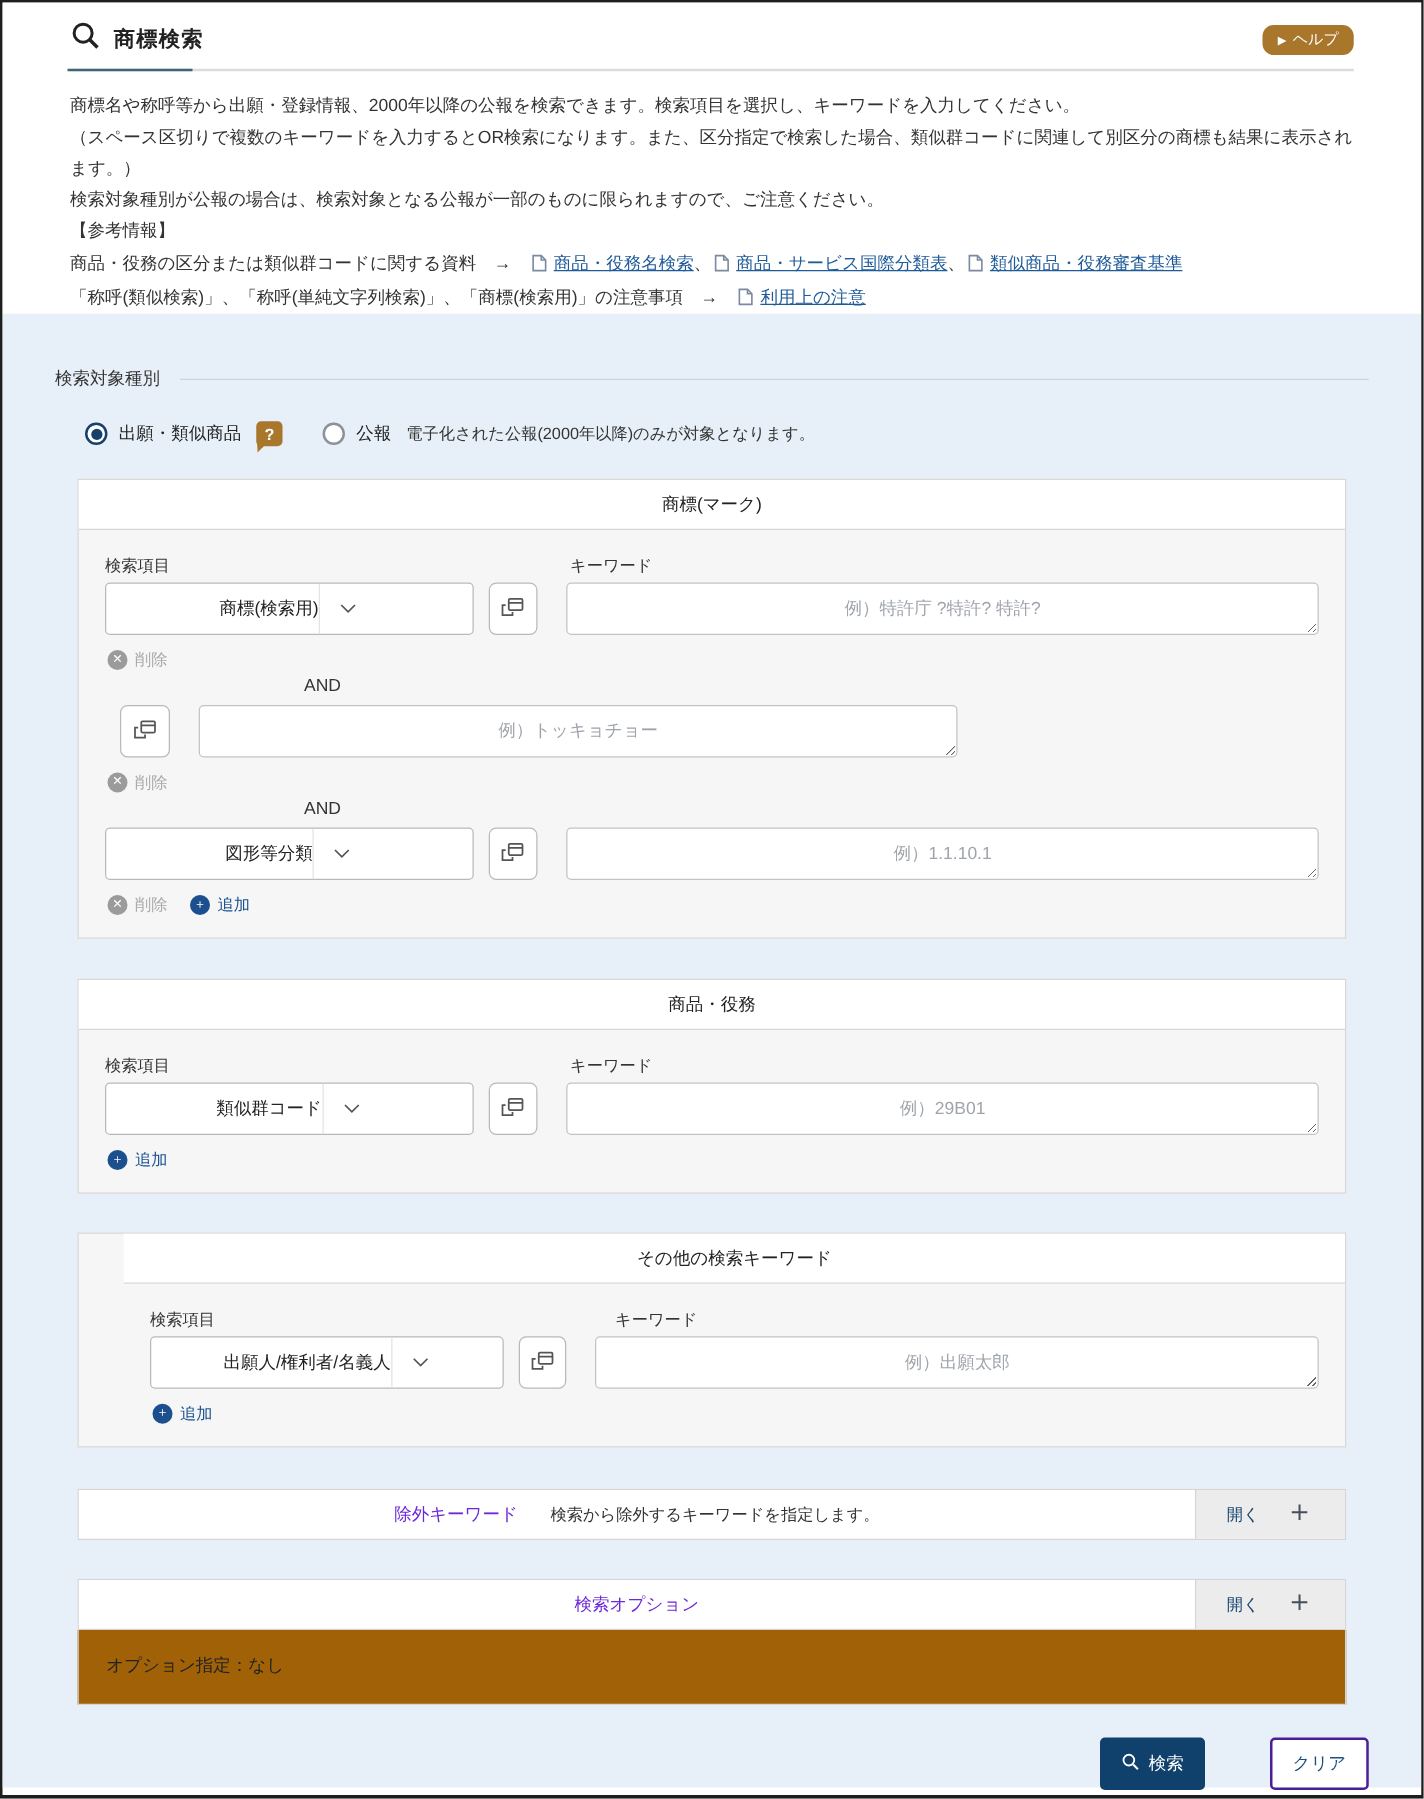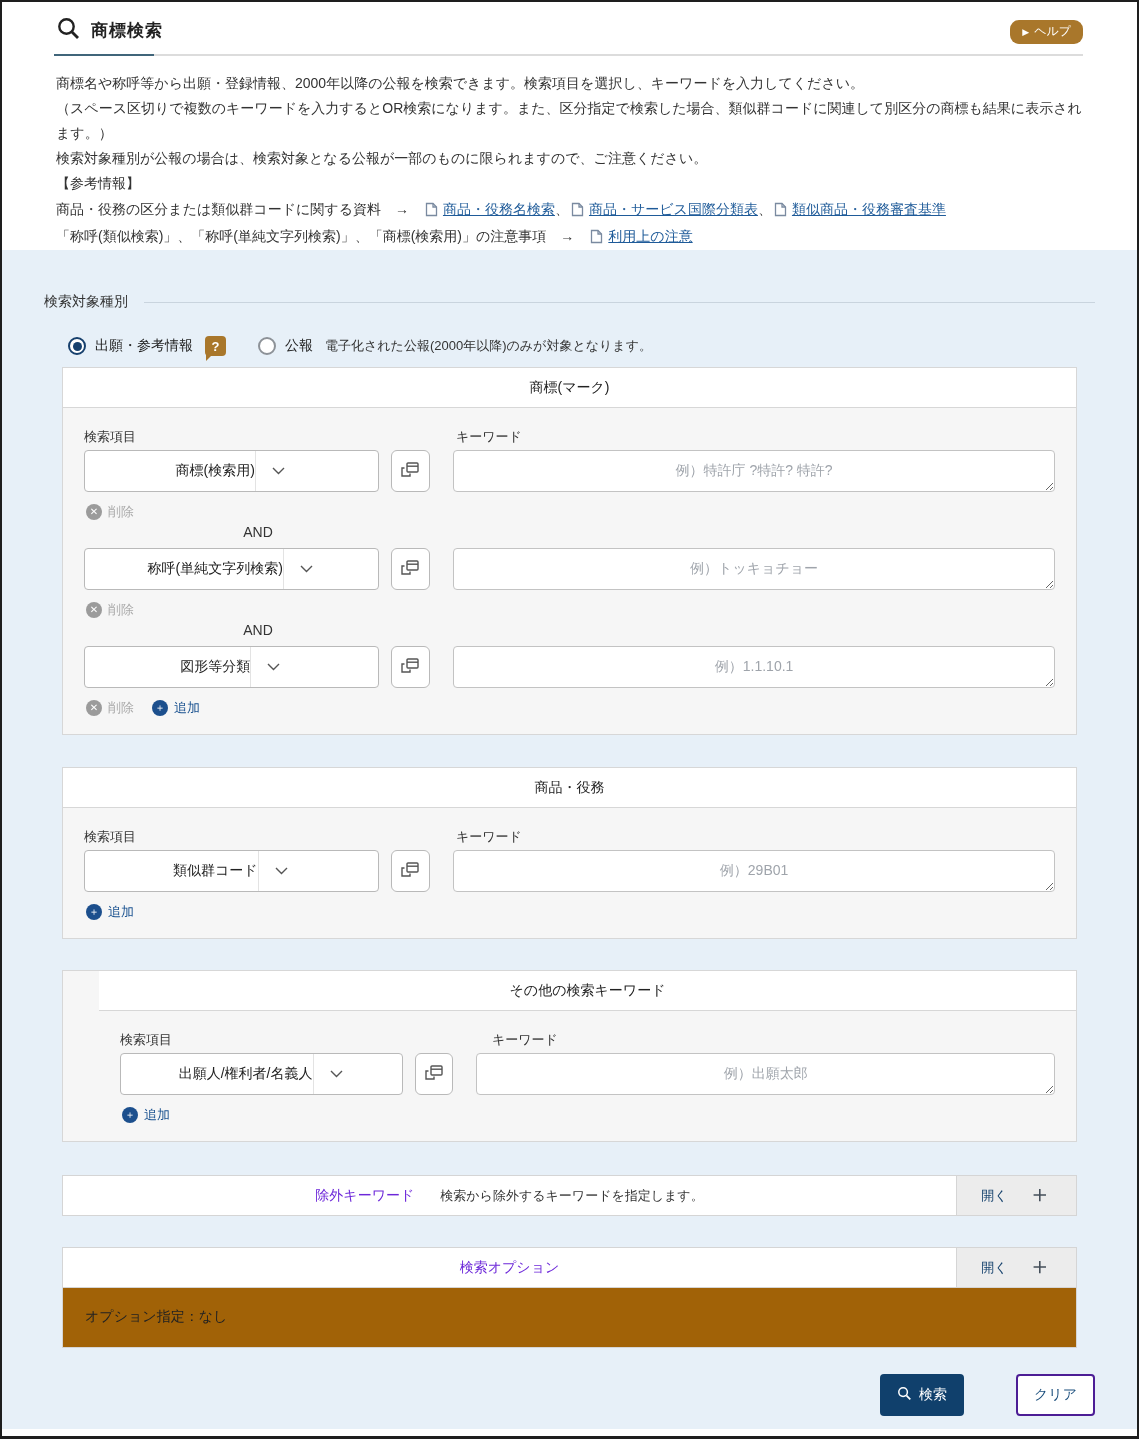--- a/index.html
+++ b/index.html
@@ -41,21 +41,21 @@
   .qicon { width:21px; height:20px; background:#a9772b; border-radius:4px; color:#fff; font-weight:bold;
            font-size:13px; display:inline-flex; align-items:center; justify-content:center;
            position:relative; margin:0 14px 0 12px; cursor:pointer; }
   .qicon::after { content:""; position:absolute; left:1px; bottom:-5px;
                   border:4px solid transparent; border-top-color:#a9772b; border-left-color:#a9772b; }
   .radio2 { margin-left:18px; }
   .radio-note { font-size:13px; color:#333; margin-left:12px; }
 
   
   .panel { margin:24px 18px 0; border:1px solid #d7d7d7; background:#f6f6f6; }
-  .panel-m0 { margin-top:9px; }
+  .panel-m0 { margin-top:24px; }
   .panel-m1 { margin-top:32px; }
   .panel-m2 { margin-top:31px;padding-left:36px; }
   .panel-header { background:#fff; border-bottom:1px solid #d7d7d7; text-align:center;
                   font-size:14px; color:#222; padding:11px 0 10px; }
   .panel-body { padding:20px 21px 18px; }
   .labels-row { display:flex; font-size:13px; color:#333; height:16px; margin-bottom:6px; }
   .label-field { width:372px; }
   .field-row { display:flex; align-items:flex-start; }
   .select-box { width:297px; height:42px; background:#fff; border:1px solid #b9b9b9; border-radius:4px;
                 display:flex; align-items:center; justify-content:center; padding-left:14px;
@@ -173,21 +173,21 @@
 
   <div class="blue">
 
     <div>
       <div class="target-label-row">
         <span>検索対象種別</span>
         <span class="target-rule"></span>
       </div>
       <div class="radio-row">
         <span class="radio on"></span>
-        <span>出願・参考情報</span>
+        <span>出願・類似商品</span>
         <span class="qicon">?</span>
         <span class="radio off radio2"></span>
         <span>公報</span>
         <span class="radio-note">電子化された公報(2000年以降)のみが対象となります。</span>
       </div>
     </div>
 
     <div class="panel panel-m0">
       <div class="panel-header">商標(マーク)</div>
       <div class="panel-body">
@@ -214,28 +214,20 @@
           </button>
           <textarea class="kw-area" placeholder="例）特許庁 ?特許? 特許?" style=""></textarea>
         </div>
         <div class="link-row">
           <span class="circle-icon ci-gray">✕</span>
           <span class="lbl-disabled">削除</span>
         </div>
         <div class="and-divider">AND</div>
 
         <div class="field-row">
-          <div class="select-box">
-            <span>称呼(単純文字列検索)</span>
-            <span class="select-chevron">
-                <svg width="13" height="8" viewBox="0 0 13 8">
-                  <polyline points="1,1 6.5,6.5 12,1" fill="none" stroke="#555" stroke-width="1.4"></polyline>
-                </svg>
-              </span>
-          </div>
           <button class="list-btn">
             <span><svg width="22" height="20" viewBox="0 0 22 20">
                   <rect x="8" y="3" width="11" height="9" rx="1" fill="#fff" stroke="#555" stroke-width="1.4"></rect>
                   <line x1="8" y1="6.2" x2="19" y2="6.2" stroke="#555" stroke-width="1.4"></line>
                   <path d="M5.5 8 H3 V16 H11 V13.5" fill="none" stroke="#555" stroke-width="1.4"></path>
                 </svg></span>
           </button>
           <textarea class="kw-area" placeholder="例）トッキョチョー" style=""></textarea>
         </div>
         <div class="link-row">

